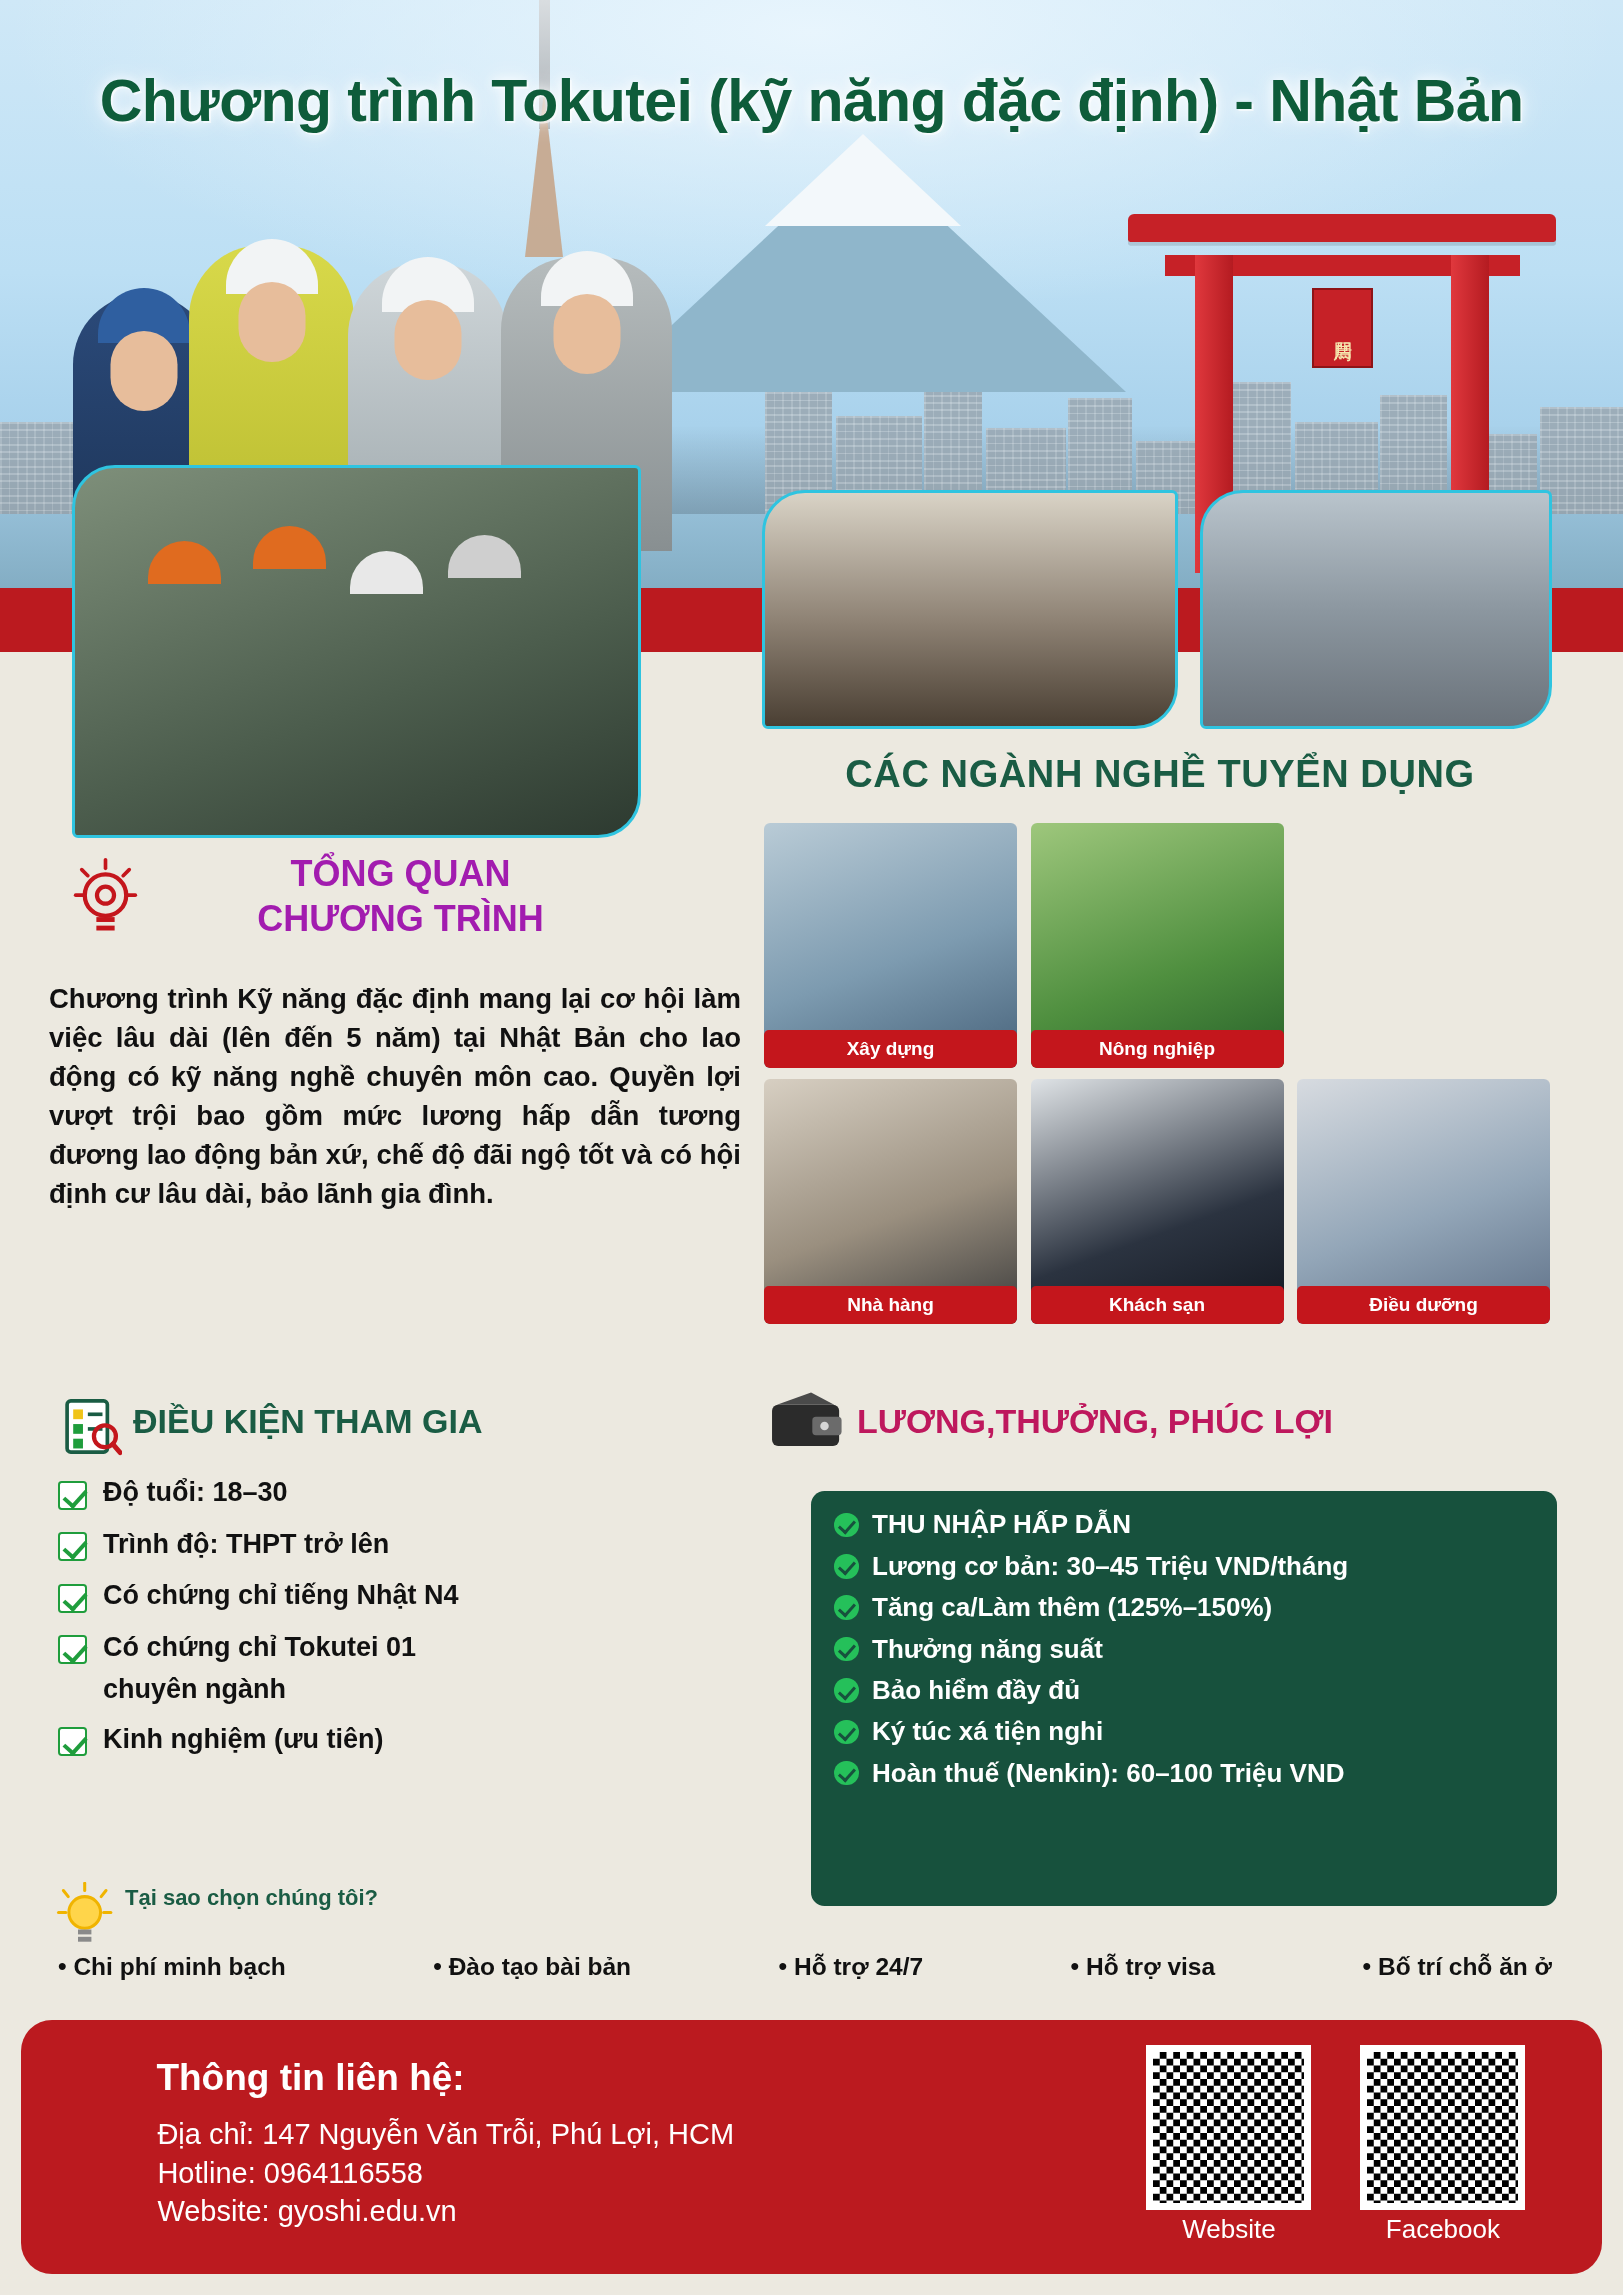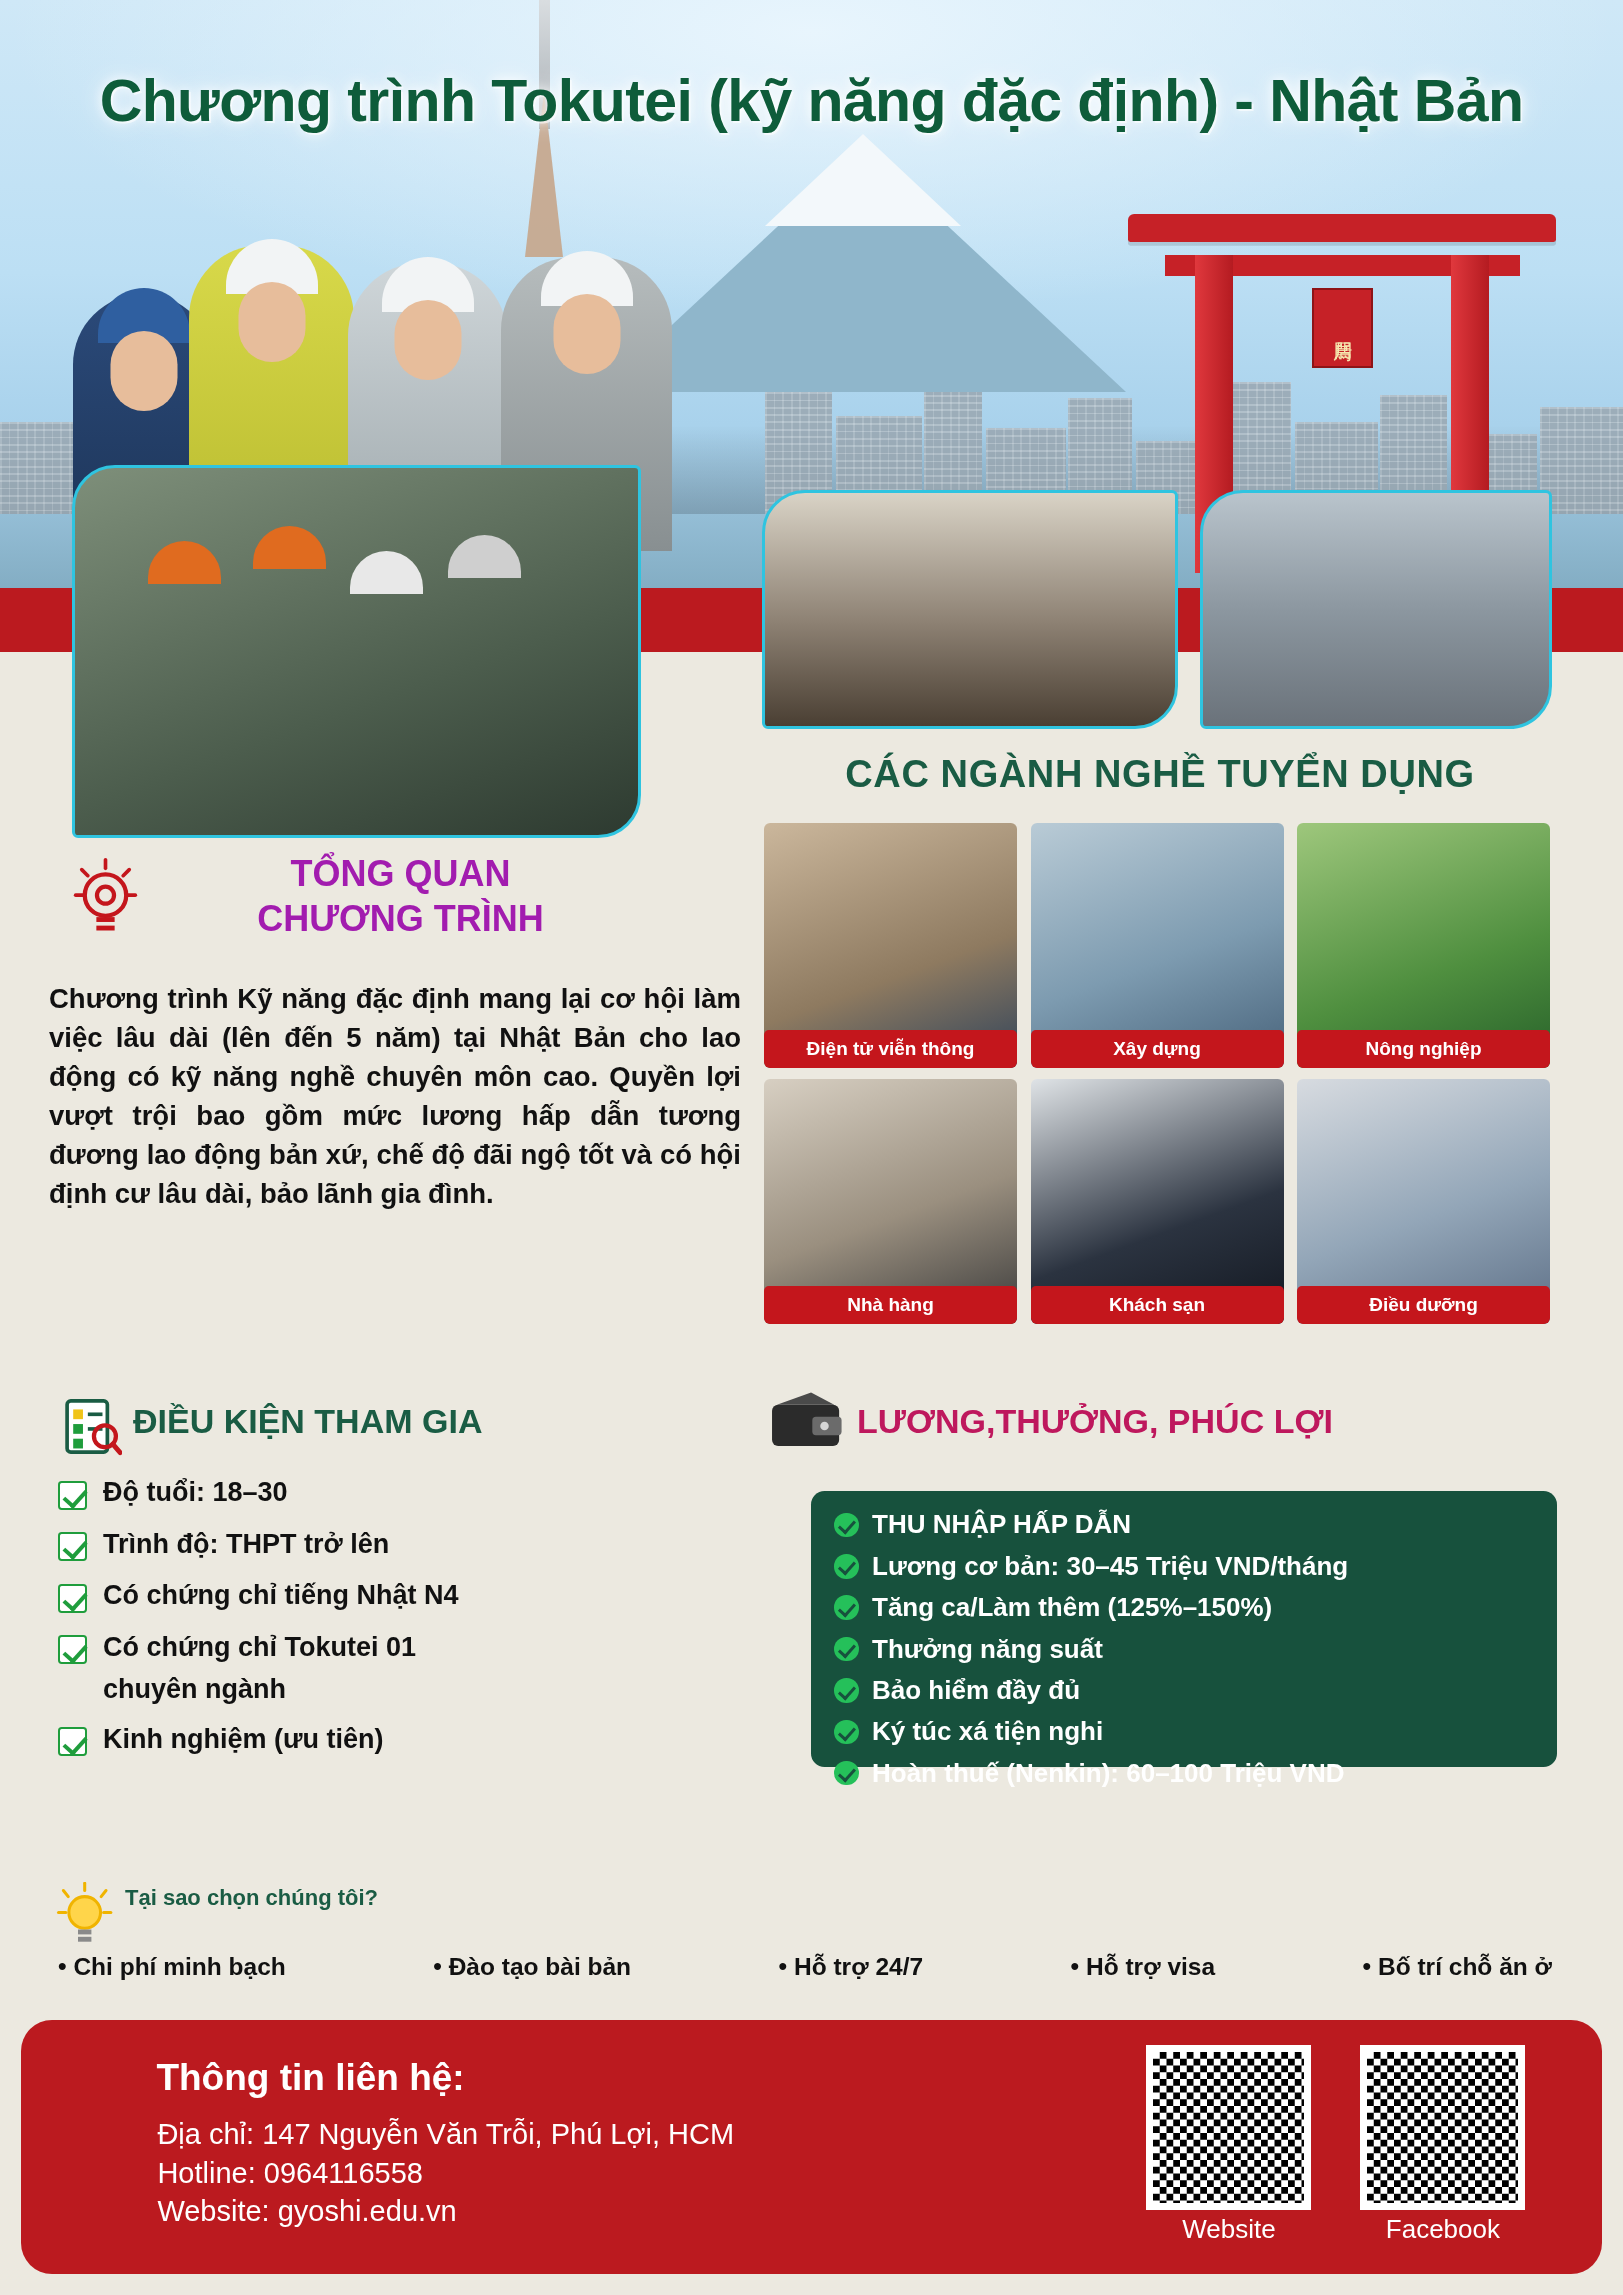--- a/index.html
+++ b/index.html
@@ -193,21 +193,21 @@
   .cond-item .txt { font-size: 27px; font-weight: bold; color: #111; line-height: 1.28; }
   .cond-sub { font-size: 27px; font-weight: bold; color: #111; margin: -7.3px 0 17px 45px; }
 
   
   .h-salary {
     position: absolute; left: 857px; top: 1402px;
     font-size: 34px; font-weight: bold; color: #be185d;
   }
   .wallet-icon { position: absolute; left: 768px; top: 1390px; width: 77px; height: 61px; }
   .salary-box {
-    position: absolute; left: 811px; top: 1491px; width: 746px; height: 276px;
+    position: absolute; left: 811px; top: 1491px; width: 746px; height: 415px;
     background: #17513d; border-radius: 13.5px; padding: 18.4px 23px;
   }
   .sal-item { display: flex; align-items: center; gap: 13.5px; margin-bottom: 10.4px; }
   .sal-dot {
     flex: none; width: 24.5px; height: 24.5px; border-radius: 50%; background: #25c05a; position: relative;
   }
   .sal-dot::after {
     content: ""; position: absolute; left: 8px; top: 4.3px; width: 6.7px; height: 13px;
     border: solid #17513d; border-width: 0 3.1px 3.1px 0; transform: rotate(42deg);
   }
@@ -329,24 +329,20 @@
   </div>
 
   <div class="photo photo-site">
     <div class="ph-inner"></div>
   </div>
 
   <div class="h-jobs">CÁC  NGÀNH NGHỀ TUYỂN DỤNG</div>
 
   <div class="jobs">
     <div class="job-row">
-      <div class="job j1">
-        <div class="img"></div>
-        <div class="job-cap">Điện tử viễn thông</div>
-      </div>
       <div class="job j2">
         <div class="img"></div>
         <div class="job-cap">Xây dựng</div>
       </div>
       <div class="job j3">
         <div class="img"></div>
         <div class="job-cap">Nông nghiệp</div>
       </div>
     </div>
     <div class="job-row">

